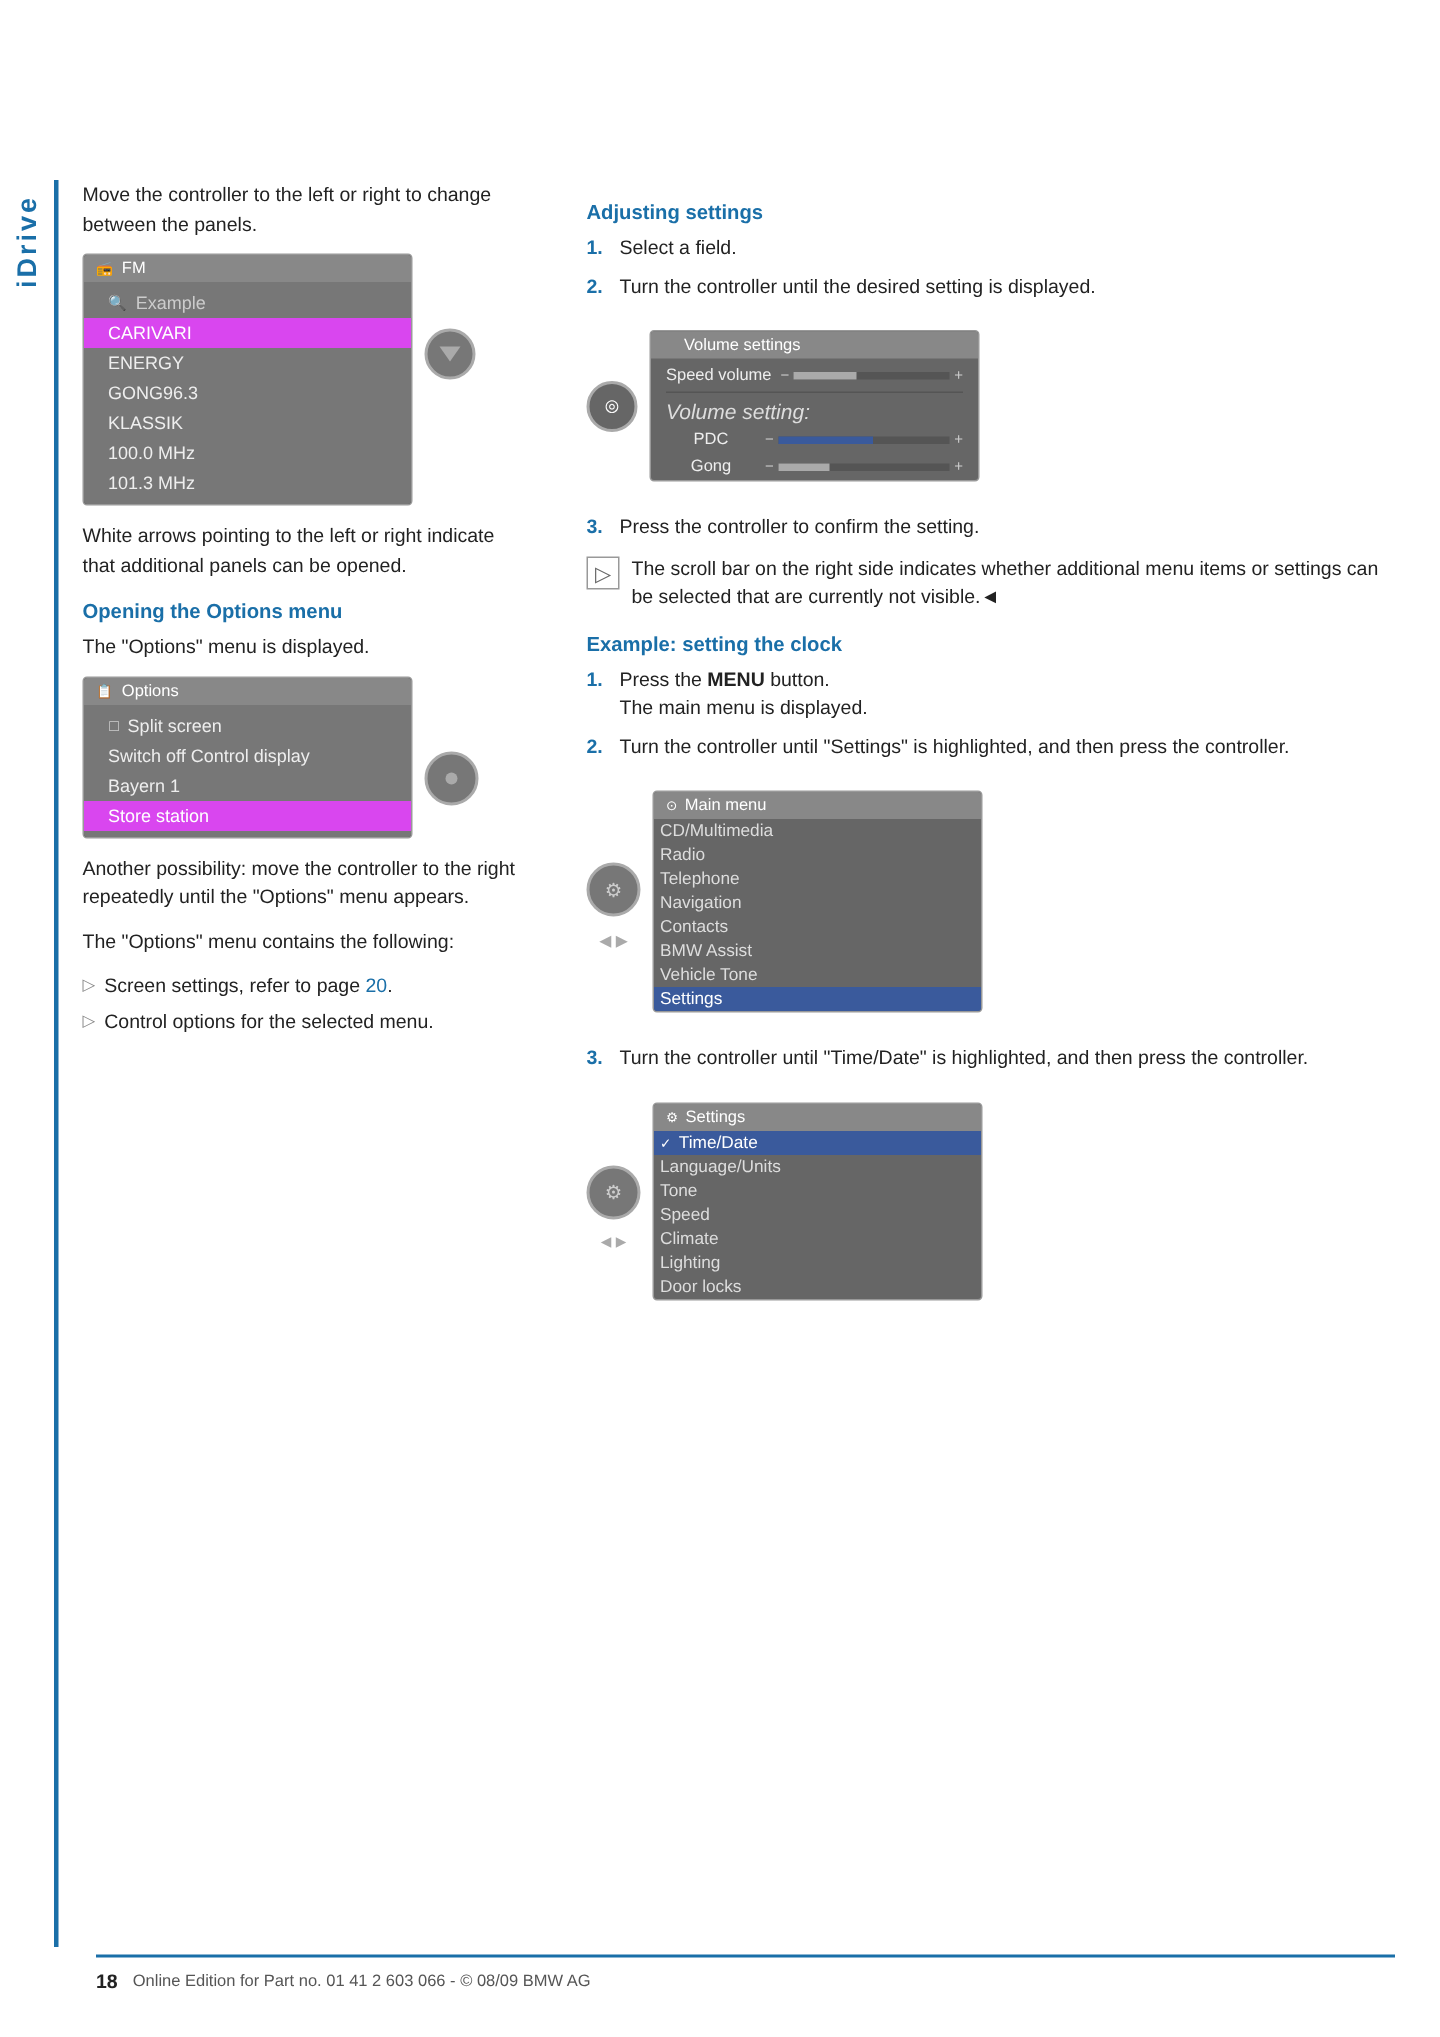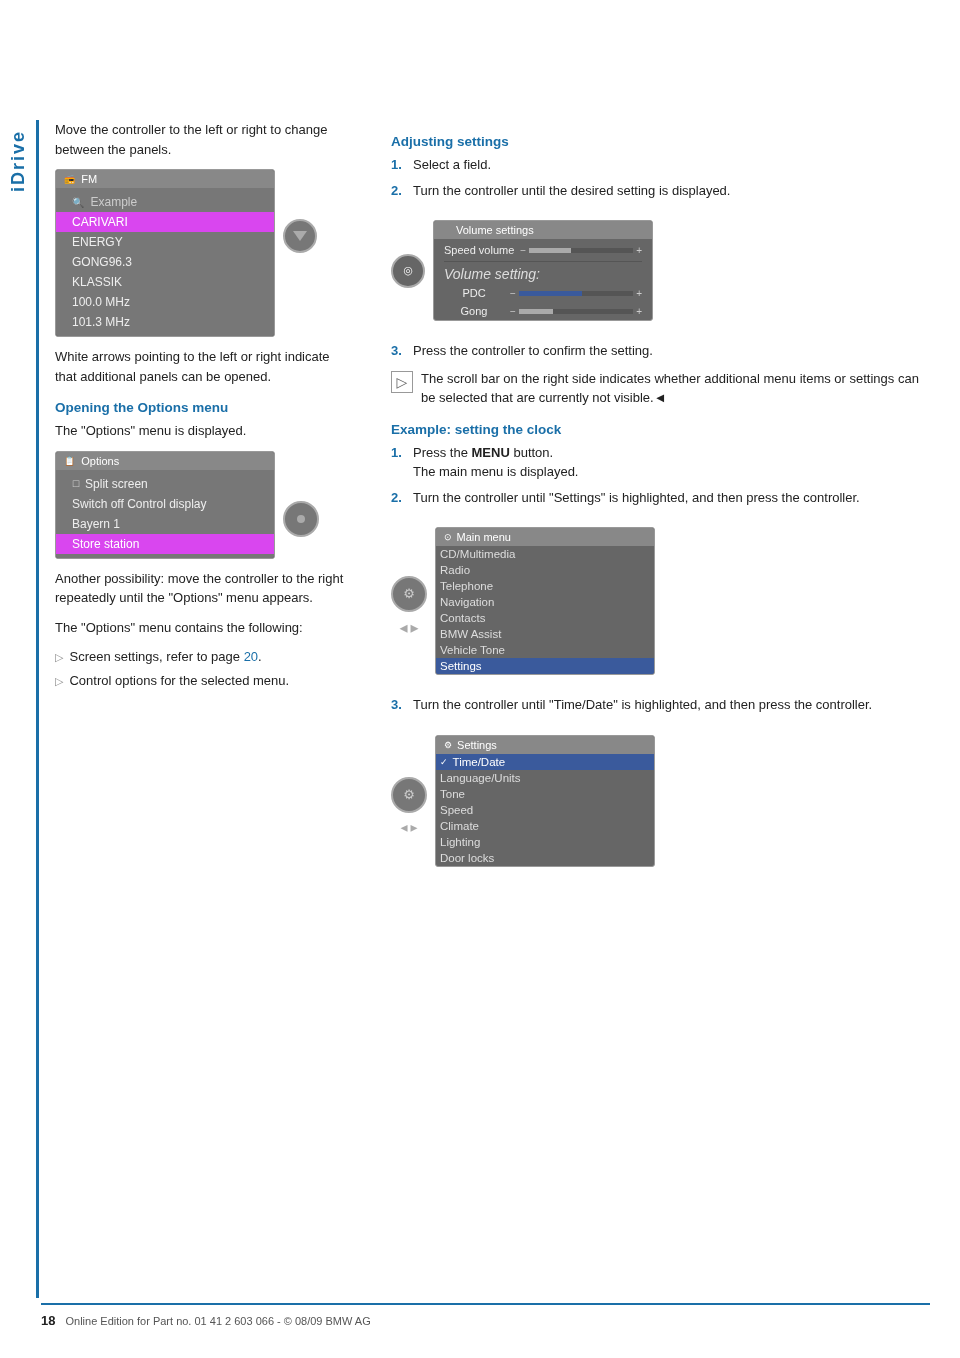--- a/index.html
+++ b/index.html
@@ -305,21 +305,21 @@
       justify-content: center;
       color: #ccc;
       font-size: 13px;
       flex-shrink: 0;
     }
 
     
     .page-footer {
       position: absolute;
       bottom: 30px;
-      left: 41px;
+      left: 64px;
       right: 30px;
       display: flex;
       align-items: center;
       gap: 0;
       border-top: 2px solid #1a6fa8;
       padding-top: 8px;
     }
     .page-number {
       font-size: 13px;
       font-weight: bold;

